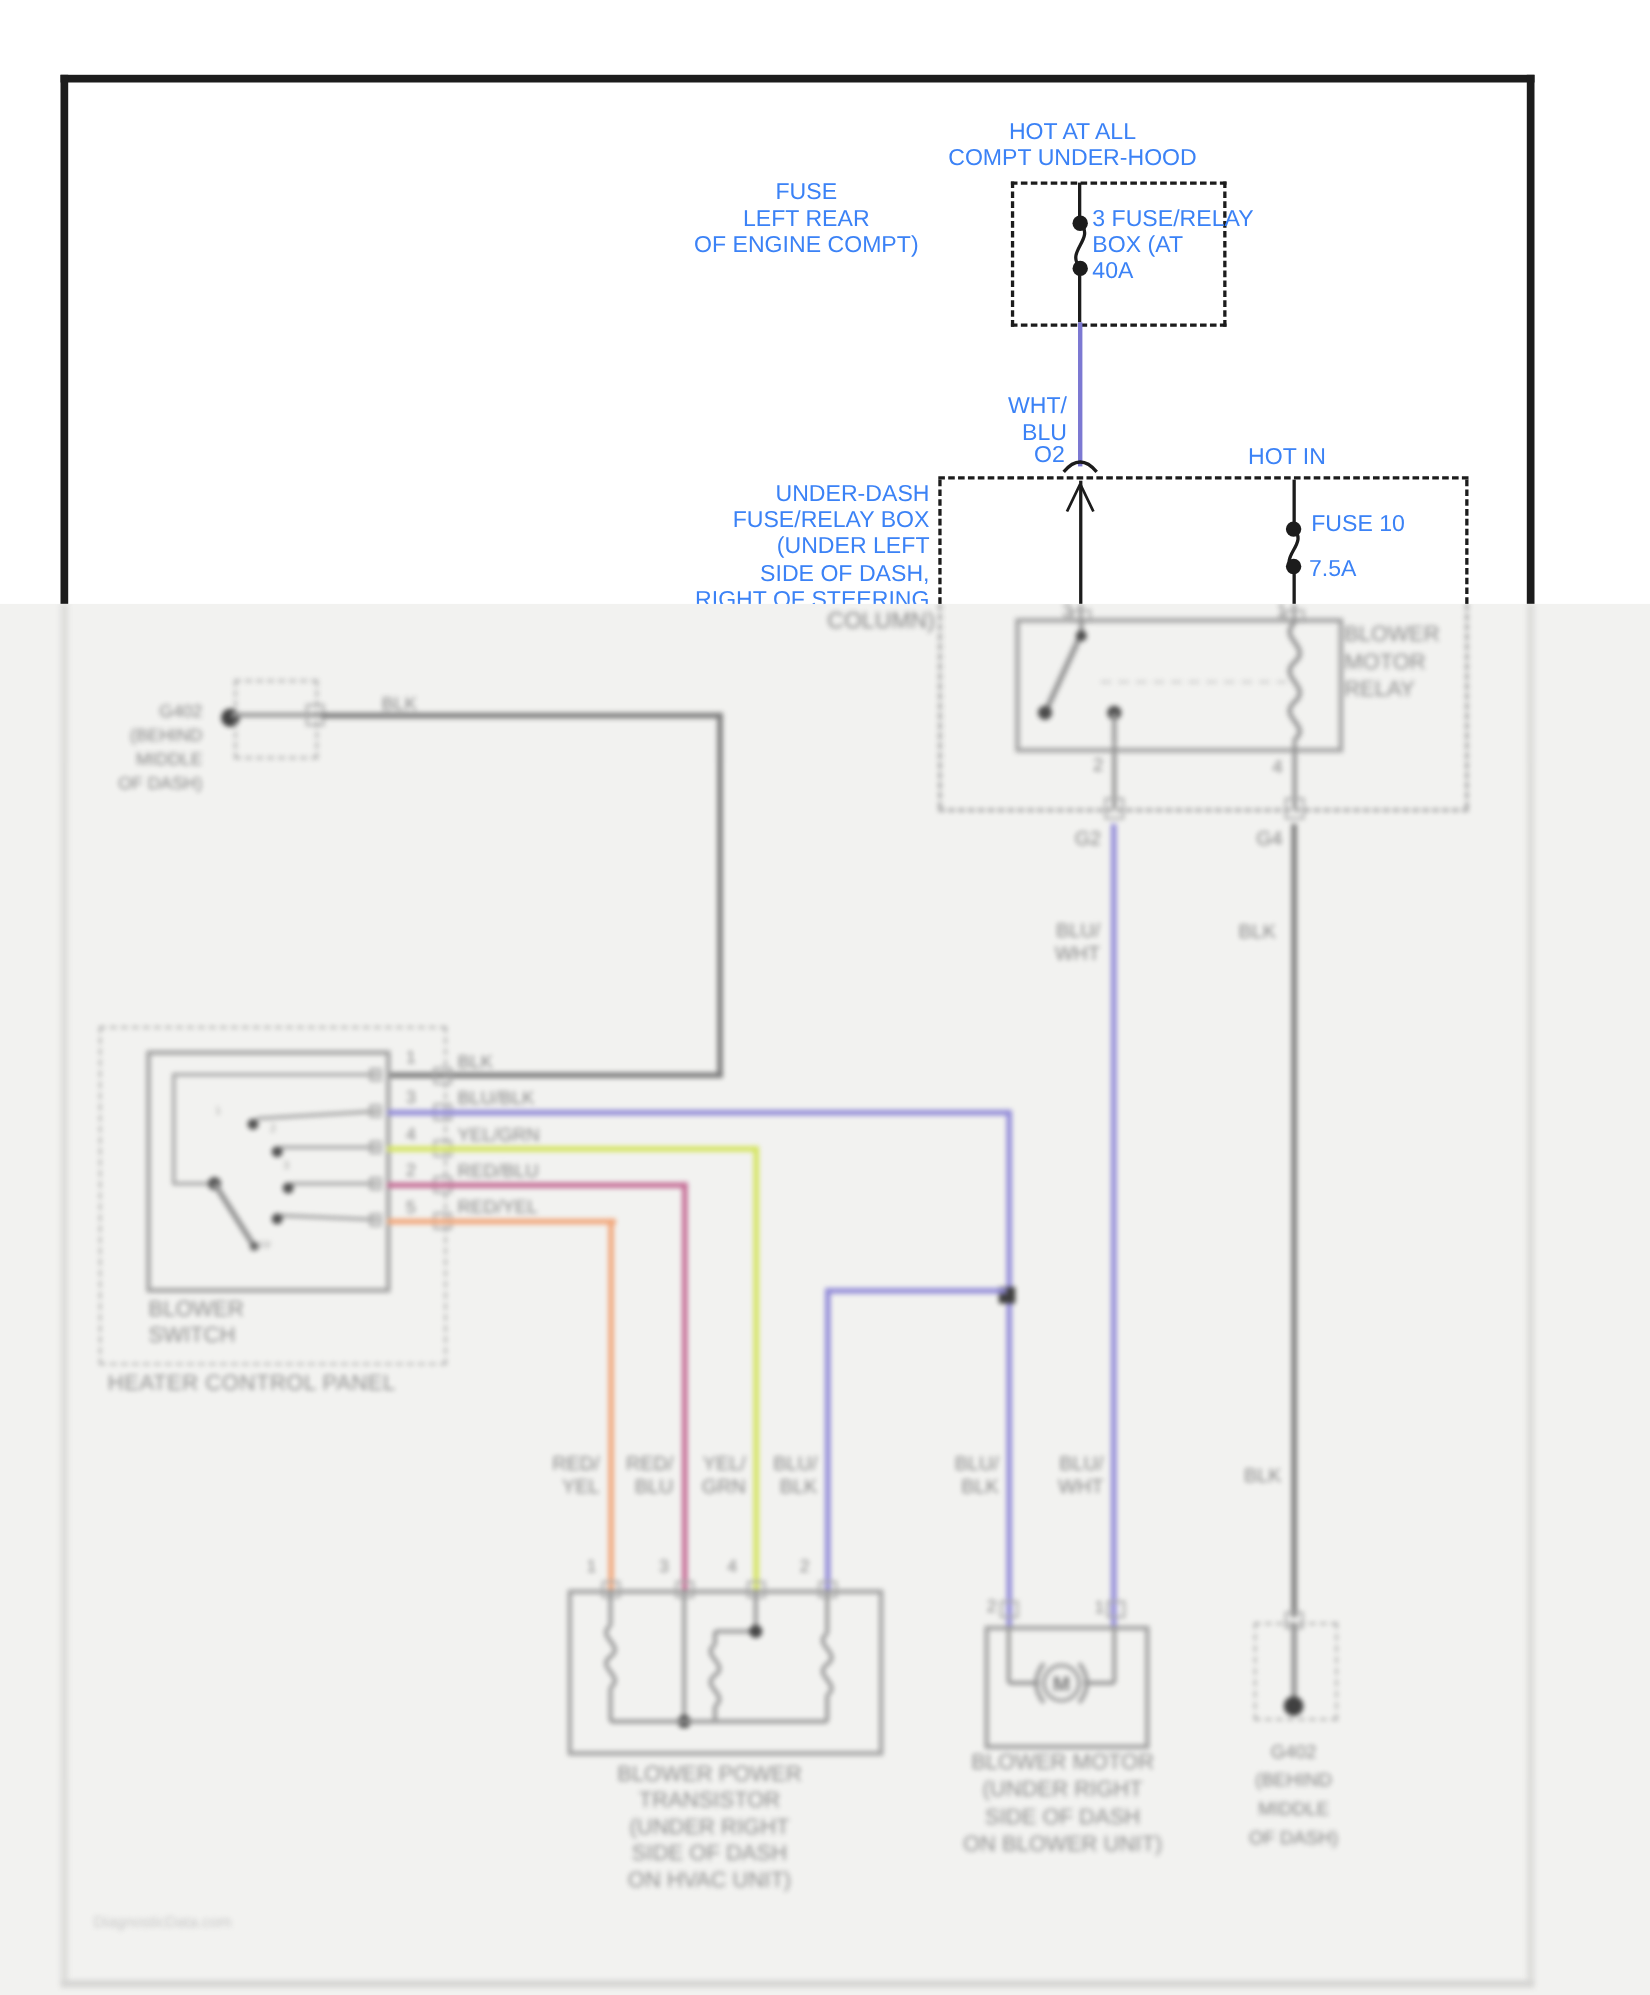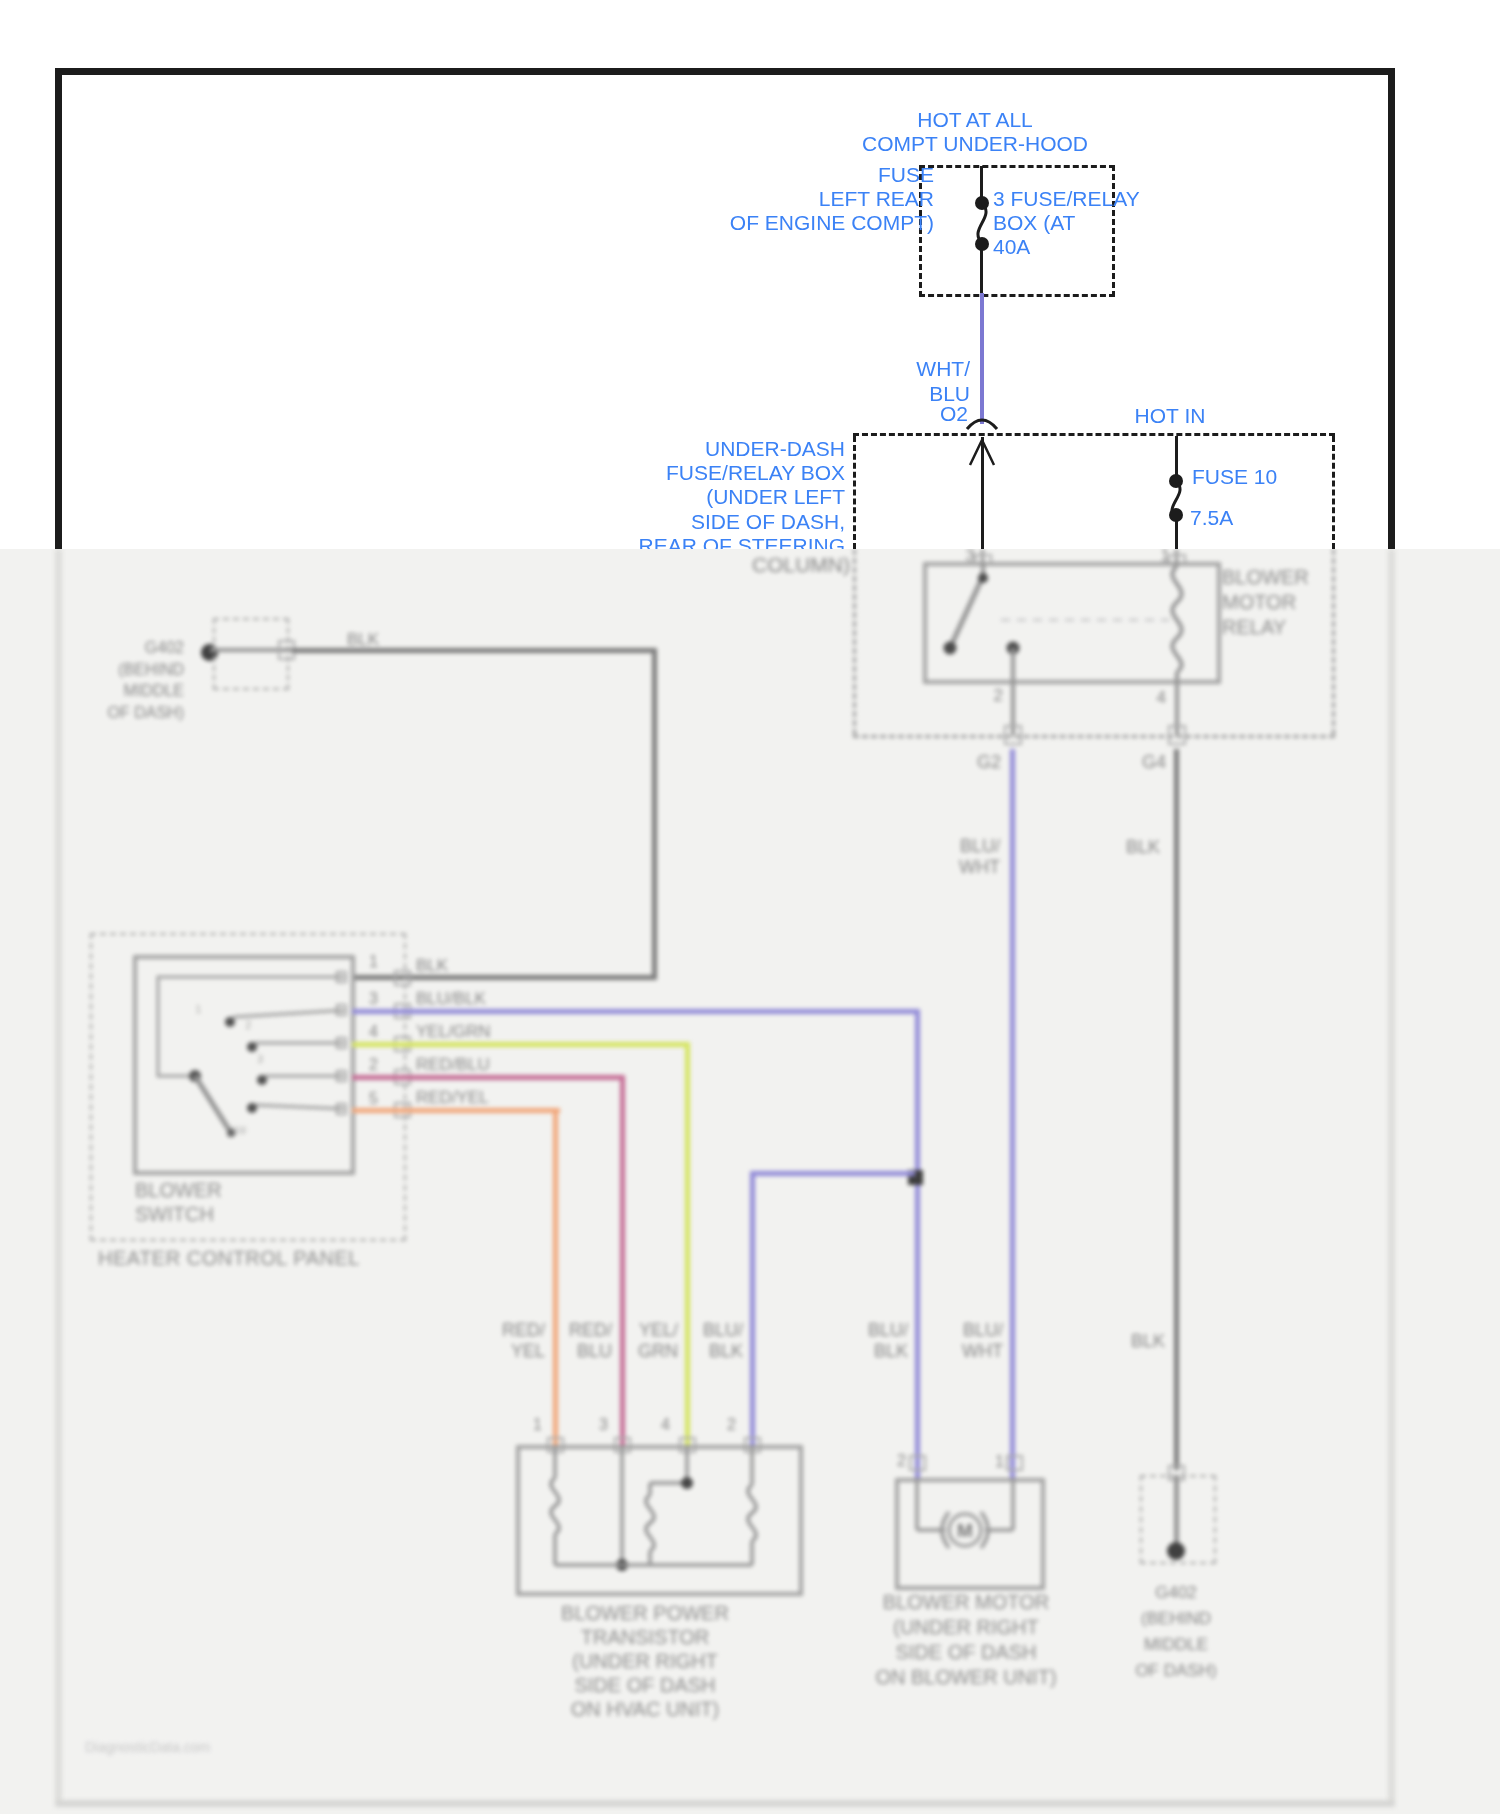--- a/index.html
+++ b/index.html
@@ -35,21 +35,21 @@
   <div class="a" style="left:55px;top:68px;height:481px;border-left:7px solid #1c1c1c;"></div>
   <div class="a" style="left:1388px;top:68px;height:481px;border-left:7px solid #1c1c1c;"></div>
 
   <div class="a t c" style="left:820px;top:108px;width:310px;">
     <div>HOT AT ALL</div>
     <div>COMPT UNDER-HOOD</div>
   </div>
 
   <div class="a" style="left:919px;top:165px;width:190px;height:126px;border:3px dashed #1c1c1c;"></div>
 
-  <div class="a t r" style="left:628px;top:163px;width:306px;">
+  <div class="a t r" style="left:580px;top:163px;width:306px;text-align:center;">
     <div>FUSE</div>
     <div>LEFT REAR</div>
     <div>OF ENGINE COMPT)</div>
   </div>
 
   <div class="a vline" style="left:980px;top:166px;height:33px;"></div>
   <div class="a dot" style="left:975px;top:196px;width:14px;height:14px;"></div>
   <svg class="a" style="left:968px;top:203px;" width="28" height="40" viewBox="0 0 28 40">
     <path d="M14,0 C28,14 0,26 14,40" stroke="#1c1c1c" stroke-width="3" fill="none"></path>
   </svg>
@@ -75,21 +75,21 @@
 
   <div class="a" style="left:853px;top:433px;width:482px;border-top:3px dashed #1c1c1c;"></div>
   <div class="a" style="left:853px;top:436px;height:113px;border-left:3px dashed #1c1c1c;"></div>
   <div class="a" style="left:1332px;top:436px;height:113px;border-left:3px dashed #1c1c1c;"></div>
 
   <div class="a t r" style="left:558px;top:437px;width:287px;line-height:24.2px;">
     <div>UNDER-DASH</div>
     <div>FUSE/RELAY BOX</div>
     <div>(UNDER LEFT</div>
     <div>SIDE OF DASH,</div>
-    <div>REAR OF STEERING</div>
+    <div>RIGHT OF STEERING</div>
   </div>
 
   <div class="a t c" style="left:1110px;top:404px;width:120px;">HOT IN</div>
 
   <div class="a vline" style="left:1175px;top:436px;height:41px;"></div>
   <div class="a dot" style="left:1169px;top:474px;width:14px;height:14px;"></div>
   <svg class="a" style="left:1162px;top:481px;" width="28" height="38" viewBox="0 0 28 38">
     <path d="M14,0 C28,13 0,25 14,38" stroke="#1c1c1c" stroke-width="3" fill="none"></path>
   </svg>
   <div class="a dot" style="left:1169px;top:508px;width:14px;height:14px;"></div>

